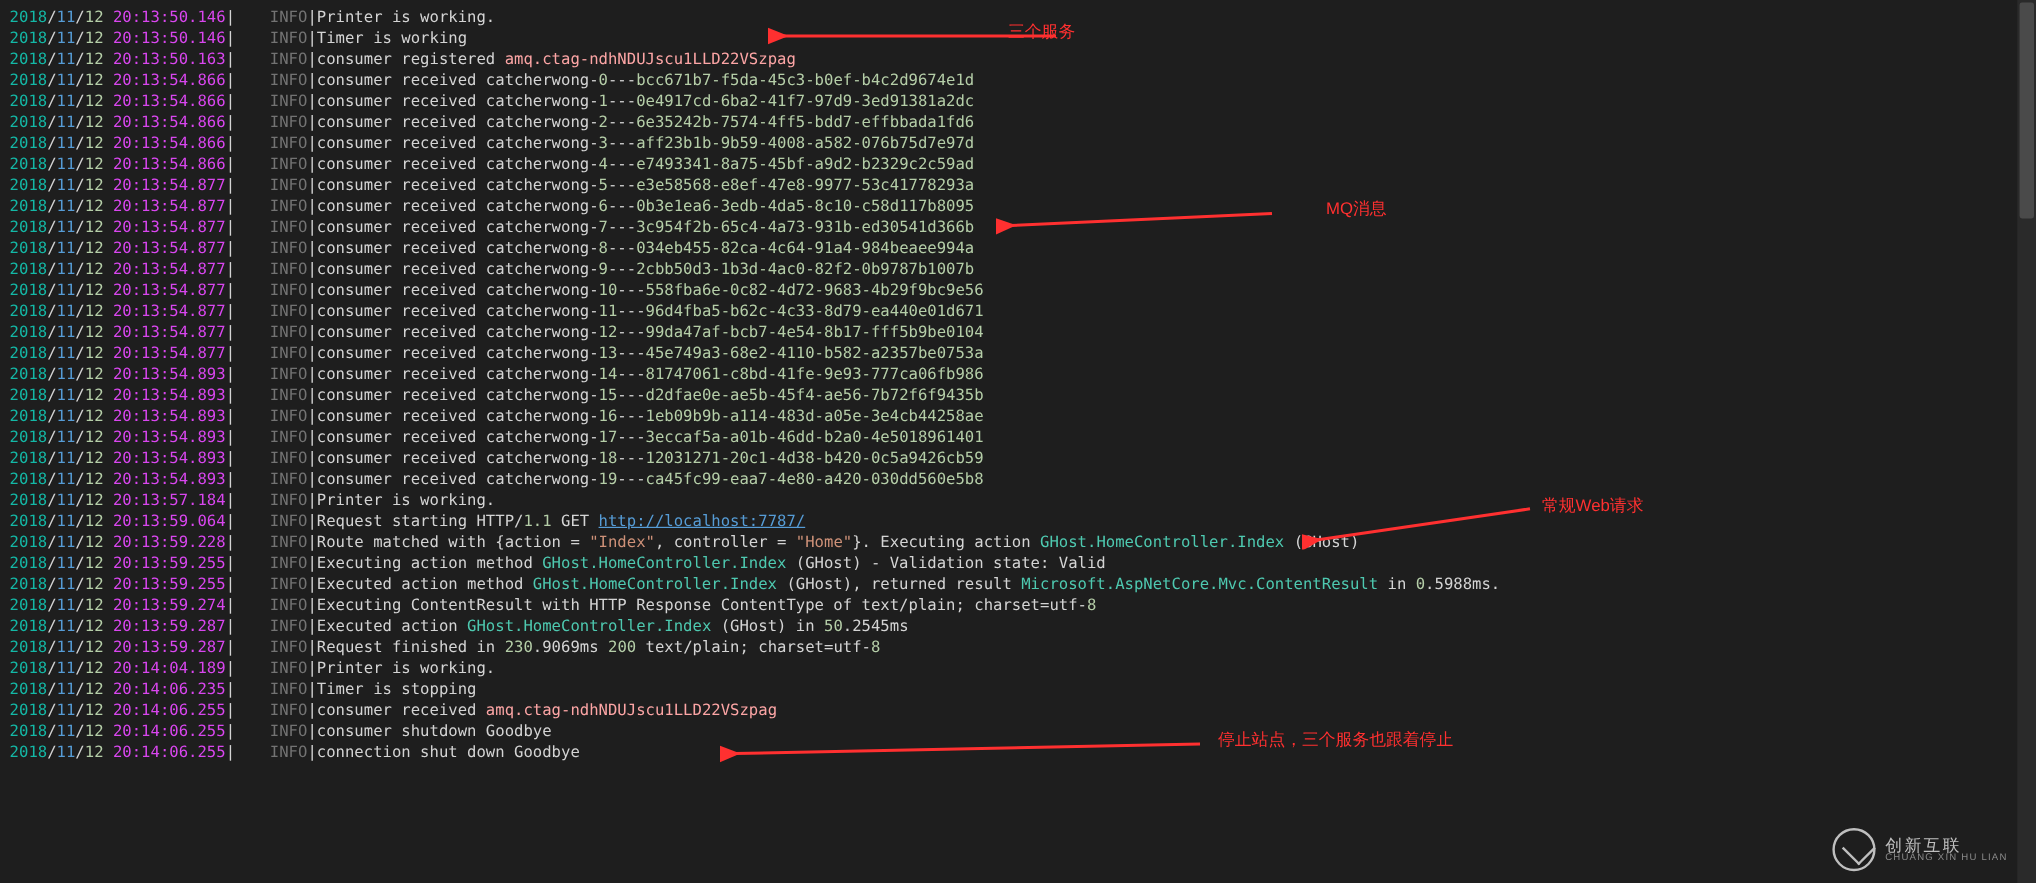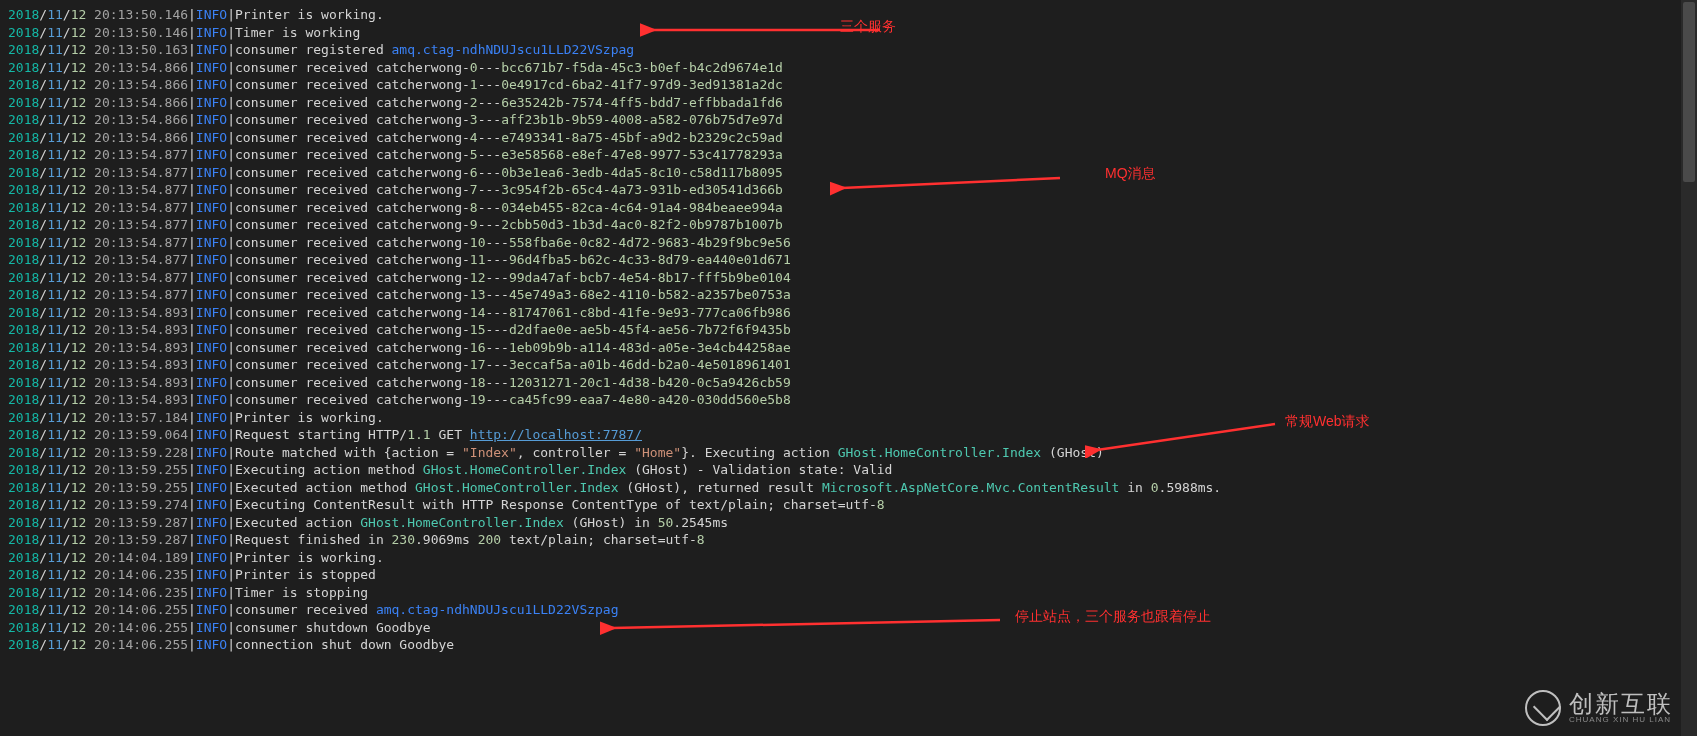--- a/index.html
+++ b/index.html
@@ -1,40 +1,40 @@
 <!DOCTYPE html>
 <html><head>
 <meta charset="utf-8">
 <style>
   html,body{margin:0;padding:0;background:#1e1e1e;color:#d4d4d4;font-family:Consolas,Menlo,monospace;font-size:13px;line-height:17.5px;width:1697px;height:736px;overflow:hidden;}
   .log{padding:6px 8px;position:relative;}
   .row{white-space:pre;}
   .year{color:#14b8a6;}
   .month{color:#569cd6;}
   .day{color:#b5cea8;}
-  .time{color:#a3a3a3;}
+  .time{color:#d946ef;}
   .sep{color:#d4d4d4;}
-  .level{color:#3b82f6;}
+  .level{color:#737373;margin-left:29px;}
   .msg{color:#d4d4d4;}
-  .tag{color:#3b82f6;text-align:center;}
+  .tag{color:#fca5a5;text-align:center;}
   .idx{color:#b5cea8;}
   .guid{color:#b5cea8;}
   .url{color:#569cd6;text-decoration:underline;}
   .num{color:#b5cea8;}
   .str{color:#ce9178;}
   .cls{color:#4ec9b0;}
   .annot{position:absolute;color:#ff3030;font-family:'Microsoft YaHei',sans-serif;font-size:14px;pointer-events:none;}
   .arrow-svg{position:absolute;pointer-events:none;}
   .scrollbar{position:absolute;right:0;top:0;width:16px;height:100%;background:#2a2a2a;}
   .thumb{position:absolute;right:2px;top:2px;width:12px;height:180px;background:#4a4a4a;border-radius:2px;}
   .watermark{position:absolute;right:24px;bottom:10px;display:flex;align-items:center;gap:8px;color:#bfbfbf;font-family:'Microsoft YaHei',sans-serif;}
   .wm-logo{width:36px;height:36px;border:2px solid #bfbfbf;border-radius:50%;box-sizing:border-box;position:relative;}
   .wm-logo::before{content:"";position:absolute;width:18px;height:18px;border-left:2px solid #bfbfbf;border-bottom:2px solid #bfbfbf;transform:rotate(-45deg);left:10px;top:5px;}
   .wm-text{display:flex;flex-direction:column;line-height:1;}
-  .wm-big{font-size:24px;letter-spacing:2px;}
+  .wm-big{font-size:14px;letter-spacing:2px;}
   .wm-small{font-size:8px;letter-spacing:1px;color:#8a8a8a;}
 </style>
 </head>
 <body>
 
 <div class="log" id="log">
     <div class="row"><span class="year">2018</span><span class="sep">/</span><span class="month">11</span><span class="sep">/</span><span class="day">12</span> <span class="time">20:13:50.146</span><span class="sep">|</span><span class="level">INFO</span><span class="sep">|</span><span class="msg">Printer is working.</span></div>
     <div class="row"><span class="year">2018</span><span class="sep">/</span><span class="month">11</span><span class="sep">/</span><span class="day">12</span> <span class="time">20:13:50.146</span><span class="sep">|</span><span class="level">INFO</span><span class="sep">|</span><span class="msg">Timer is working</span></div>
     <div class="row"><span class="year">2018</span><span class="sep">/</span><span class="month">11</span><span class="sep">/</span><span class="day">12</span> <span class="time">20:13:50.163</span><span class="sep">|</span><span class="level">INFO</span><span class="sep">|</span><span class="msg">consumer registered </span><span class="tag">amq.ctag-ndhNDUJscu1LLD22VSzpag</span></div>
     <div class="row"><span class="year">2018</span><span class="sep">/</span><span class="month">11</span><span class="sep">/</span><span class="day">12</span> <span class="time">20:13:54.866</span><span class="sep">|</span><span class="level">INFO</span><span class="sep">|</span><span class="msg">consumer received catcherwong-</span><span class="idx">0</span><span class="msg">---</span><span class="guid">bcc671b7-f5da-45c3-b0ef-b4c2d9674e1d</span></div>
@@ -59,21 +59,20 @@
     <div class="row"><span class="year">2018</span><span class="sep">/</span><span class="month">11</span><span class="sep">/</span><span class="day">12</span> <span class="time">20:13:54.893</span><span class="sep">|</span><span class="level">INFO</span><span class="sep">|</span><span class="msg">consumer received catcherwong-</span><span class="idx">19</span><span class="msg">---</span><span class="guid">ca45fc99-eaa7-4e80-a420-030dd560e5b8</span></div>
     <div class="row"><span class="year">2018</span><span class="sep">/</span><span class="month">11</span><span class="sep">/</span><span class="day">12</span> <span class="time">20:13:57.184</span><span class="sep">|</span><span class="level">INFO</span><span class="sep">|</span><span class="msg">Printer is working.</span></div>
     <div class="row"><span class="year">2018</span><span class="sep">/</span><span class="month">11</span><span class="sep">/</span><span class="day">12</span> <span class="time">20:13:59.064</span><span class="sep">|</span><span class="level">INFO</span><span class="sep">|</span><span class="msg">Request starting HTTP/</span><span class="num">1.1</span><span class="msg"> GET </span><span class="url">http://localhost:7787/</span></div>
     <div class="row"><span class="year">2018</span><span class="sep">/</span><span class="month">11</span><span class="sep">/</span><span class="day">12</span> <span class="time">20:13:59.228</span><span class="sep">|</span><span class="level">INFO</span><span class="sep">|</span><span class="msg">Route matched with {action = </span><span class="str">"Index"</span><span class="msg">, controller = </span><span class="str">"Home"</span><span class="msg">}. Executing action </span><span class="cls">GHost.HomeController.Index</span><span class="msg"> (GHost)</span></div>
     <div class="row"><span class="year">2018</span><span class="sep">/</span><span class="month">11</span><span class="sep">/</span><span class="day">12</span> <span class="time">20:13:59.255</span><span class="sep">|</span><span class="level">INFO</span><span class="sep">|</span><span class="msg">Executing action method </span><span class="cls">GHost.HomeController.Index</span><span class="msg"> (GHost) - Validation state: Valid</span></div>
     <div class="row"><span class="year">2018</span><span class="sep">/</span><span class="month">11</span><span class="sep">/</span><span class="day">12</span> <span class="time">20:13:59.255</span><span class="sep">|</span><span class="level">INFO</span><span class="sep">|</span><span class="msg">Executed action method </span><span class="cls">GHost.HomeController.Index</span><span class="msg"> (GHost), returned result </span><span class="cls">Microsoft.AspNetCore.Mvc.ContentResult</span><span class="msg"> in </span><span class="num">0</span><span class="msg">.5988ms.</span></div>
     <div class="row"><span class="year">2018</span><span class="sep">/</span><span class="month">11</span><span class="sep">/</span><span class="day">12</span> <span class="time">20:13:59.274</span><span class="sep">|</span><span class="level">INFO</span><span class="sep">|</span><span class="msg">Executing ContentResult with HTTP Response ContentType of text/plain; charset=utf-</span><span class="num">8</span></div>
     <div class="row"><span class="year">2018</span><span class="sep">/</span><span class="month">11</span><span class="sep">/</span><span class="day">12</span> <span class="time">20:13:59.287</span><span class="sep">|</span><span class="level">INFO</span><span class="sep">|</span><span class="msg">Executed action </span><span class="cls">GHost.HomeController.Index</span><span class="msg"> (GHost) in </span><span class="num">50</span><span class="msg">.2545ms</span></div>
     <div class="row"><span class="year">2018</span><span class="sep">/</span><span class="month">11</span><span class="sep">/</span><span class="day">12</span> <span class="time">20:13:59.287</span><span class="sep">|</span><span class="level">INFO</span><span class="sep">|</span><span class="msg">Request finished in </span><span class="num">230</span><span class="msg">.9069ms </span><span class="num">200</span><span class="msg"> text/plain; charset=utf-</span><span class="num">8</span></div>
     <div class="row"><span class="year">2018</span><span class="sep">/</span><span class="month">11</span><span class="sep">/</span><span class="day">12</span> <span class="time">20:14:04.189</span><span class="sep">|</span><span class="level">INFO</span><span class="sep">|</span><span class="msg">Printer is working.</span></div>
-    <div class="row"><span class="year">2018</span><span class="sep">/</span><span class="month">11</span><span class="sep">/</span><span class="day">12</span> <span class="time">20:14:06.235</span><span class="sep">|</span><span class="level">INFO</span><span class="sep">|</span><span class="msg">Printer is stopped</span></div>
     <div class="row"><span class="year">2018</span><span class="sep">/</span><span class="month">11</span><span class="sep">/</span><span class="day">12</span> <span class="time">20:14:06.235</span><span class="sep">|</span><span class="level">INFO</span><span class="sep">|</span><span class="msg">Timer is stopping</span></div>
     <div class="row"><span class="year">2018</span><span class="sep">/</span><span class="month">11</span><span class="sep">/</span><span class="day">12</span> <span class="time">20:14:06.255</span><span class="sep">|</span><span class="level">INFO</span><span class="sep">|</span><span class="msg">consumer received </span><span class="tag">amq.ctag-ndhNDUJscu1LLD22VSzpag</span></div>
     <div class="row"><span class="year">2018</span><span class="sep">/</span><span class="month">11</span><span class="sep">/</span><span class="day">12</span> <span class="time">20:14:06.255</span><span class="sep">|</span><span class="level">INFO</span><span class="sep">|</span><span class="msg">consumer shutdown Goodbye</span></div>
     <div class="row"><span class="year">2018</span><span class="sep">/</span><span class="month">11</span><span class="sep">/</span><span class="day">12</span> <span class="time">20:14:06.255</span><span class="sep">|</span><span class="level">INFO</span><span class="sep">|</span><span class="msg">connection shut down Goodbye</span></div>
   </div>
 
 <svg class="arrow-svg" style="left:640px;top:15px;width:250px;height:30px">
     <defs>
       <marker id="ah1" markerWidth="10" markerHeight="8" refX="2" refY="4" orient="auto">
         <polygon points="10,0 0,4 10,8" fill="#ff3030"></polygon>

